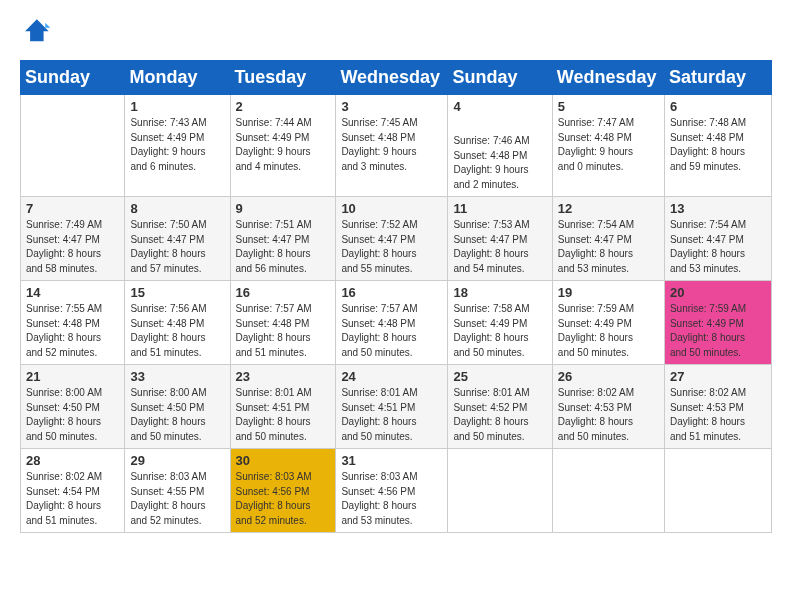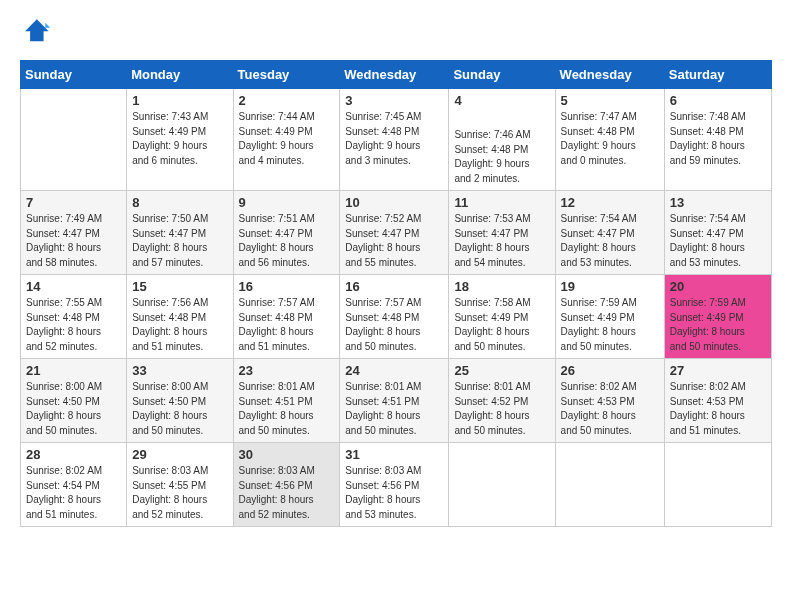--- a/index.html
+++ b/index.html
@@ -46,21 +46,21 @@
       margin-top: 2px;
     }
     .calendar {
       width: 100%;
       border-collapse: collapse;
       border: 1px solid #ccc;
     }
     .calendar th {
       background: #1565c0;
       color: #fff;
-      font-size: 13px;
+      font-size: 18px;
       font-weight: bold;
       padding: 6px 4px;
       text-align: left;
       border: 1px solid #1565c0;
     }
     .calendar td {
       border: 1px solid #ccc;
       vertical-align: top;
       padding: 4px 5px;
       width: 113px;
@@ -334,21 +334,21 @@
 Daylight: 8 hours
 and 51 minutes.</div>
           </td>
           <td style="background: rgb(255, 255, 255);">
             <span class="day-num">29</span>
             <div class="day-info" style="white-space: pre-line;">Sunrise: 8:03 AM
 Sunset: 4:55 PM
 Daylight: 8 hours
 and 52 minutes.</div>
           </td>
-          <td style="background: #e5e5e5;">
+          <td style="background: #eab308;">
             <span class="day-num">30</span>
             <div class="day-info" style="white-space: pre-line;">Sunrise: 8:03 AM
 Sunset: 4:56 PM
 Daylight: 8 hours
 and 52 minutes.</div>
           </td>
           <td style="background: rgb(255, 255, 255);">
             <span class="day-num">31</span>
             <div class="day-info" style="white-space: pre-line;">Sunrise: 8:03 AM
 Sunset: 4:56 PM

